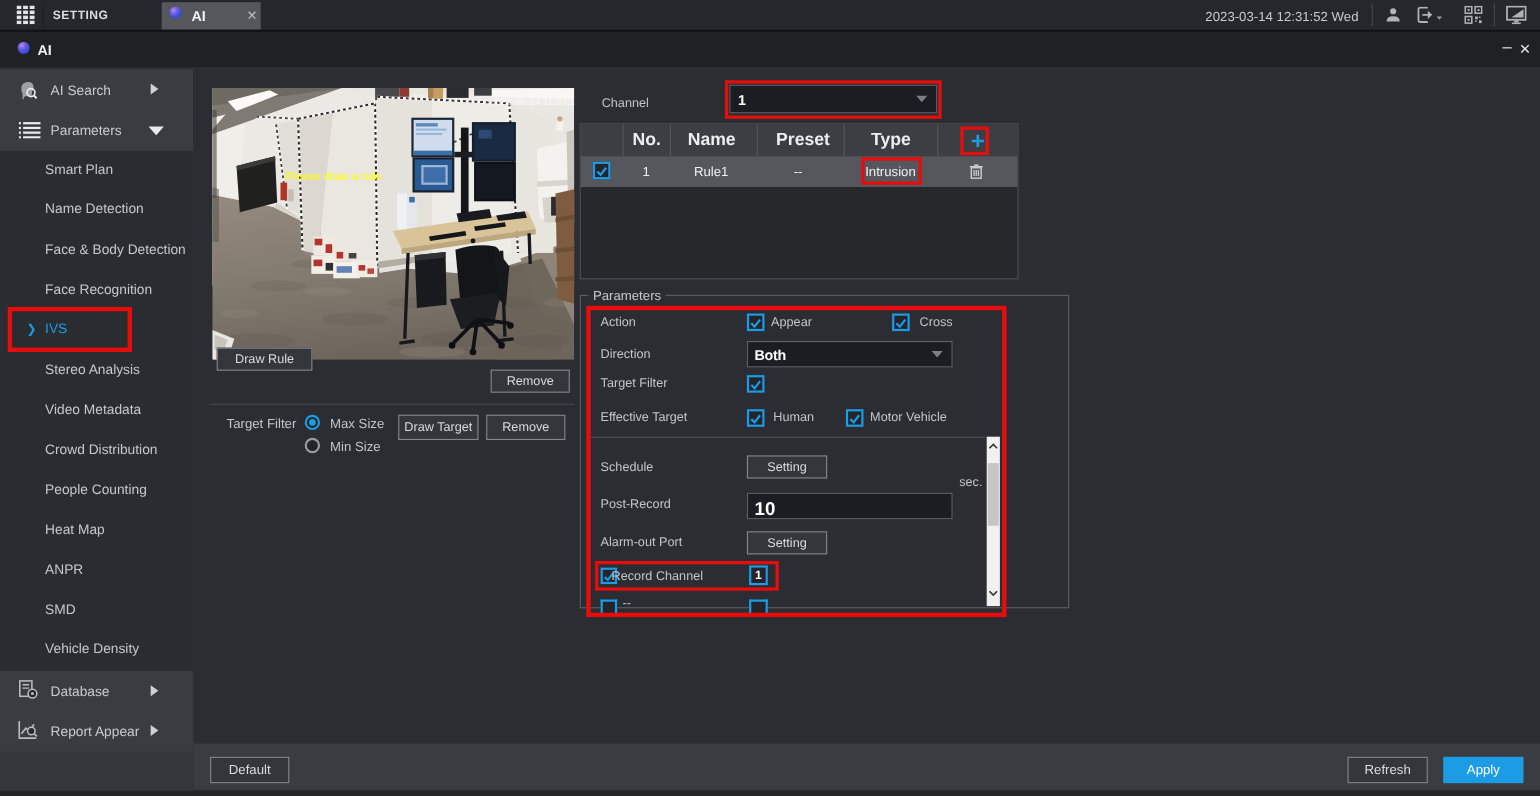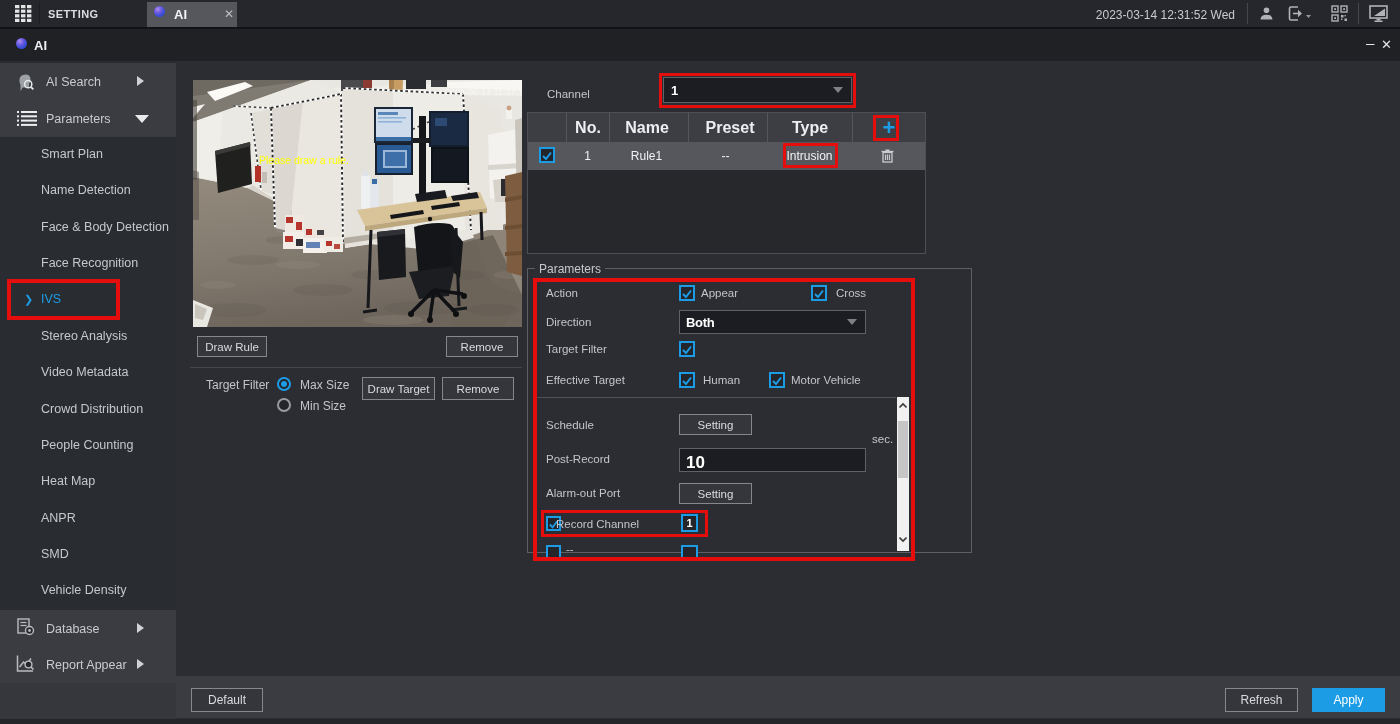--- a/index.html
+++ b/index.html
@@ -365,21 +365,21 @@
   <path d="M0 90 L6 92 L6 140 L0 140 Z" fill="#55504a" opacity="0.5"></path>
 
   <path d="M0 220 L20 228 L14 247 L0 247 Z" fill="#e9e7e2"></path>
   <path d="M2 224 L14 229 L10 240 L2 238 Z" fill="#c9c5bd"></path>
 
   <text x="252" y="15" font-family="Liberation Sans" font-size="9" fill="#ffffff" opacity="0.55">2023-06-14 11:37:15</text>
 
   <text x="66" y="84" font-family="Liberation Sans" font-size="10.5" fill="#ffff00">Please draw a rule.</text>
 </svg>
 
-<div class="btn" style="left:197px;top:336px;width:70px;height:21px">Draw Rule</div>
+<div class="btn" style="left:197px;top:316px;width:87px;height:21px">Draw Rule</div>
 <div class="btn" style="left:446px;top:336px;width:72px;height:21px">Remove</div>
 <div class="abs" style="left:190px;top:367px;width:332px;height:1px;background:#45474c"></div>
 <div class="lbl" style="left:206px;top:378px;font-size:12px">Target Filter</div>
 <div class="abs" style="left:277px;top:377px;width:14px;height:14px;border-radius:50%;border:2px solid #1d9ce6;background:#23252a"></div>
 <div class="abs" style="left:281px;top:381px;width:6px;height:6px;border-radius:50%;background:#1d9ce6"></div>
 <div class="lbl" style="left:300px;top:378px;font-size:12px">Max Size</div>
 <div class="abs" style="left:277px;top:398px;width:14px;height:14px;border-radius:50%;border:2px solid #9a9ca0;background:#23252a"></div>
 <div class="lbl" style="left:300px;top:399px;font-size:12px">Min Size</div>
 <div class="btn" style="left:362px;top:377px;width:73px;height:23px">Draw Target</div>
 <div class="btn" style="left:442px;top:377px;width:72px;height:23px">Remove</div>

